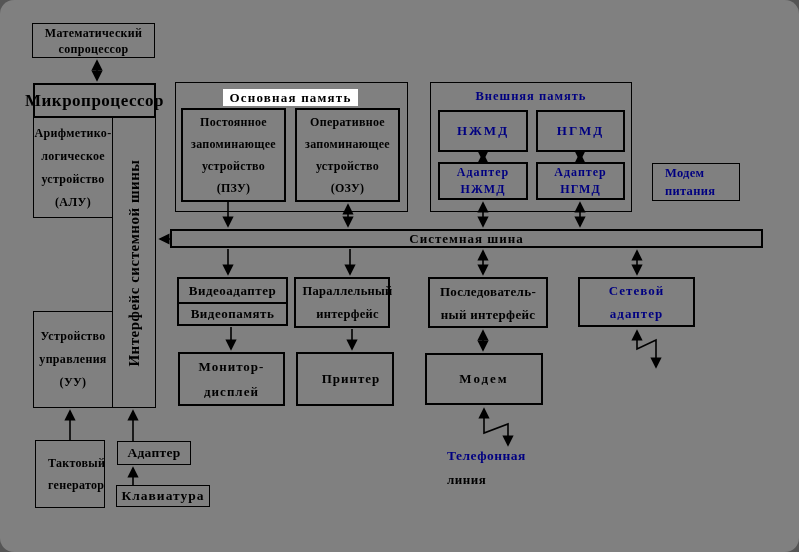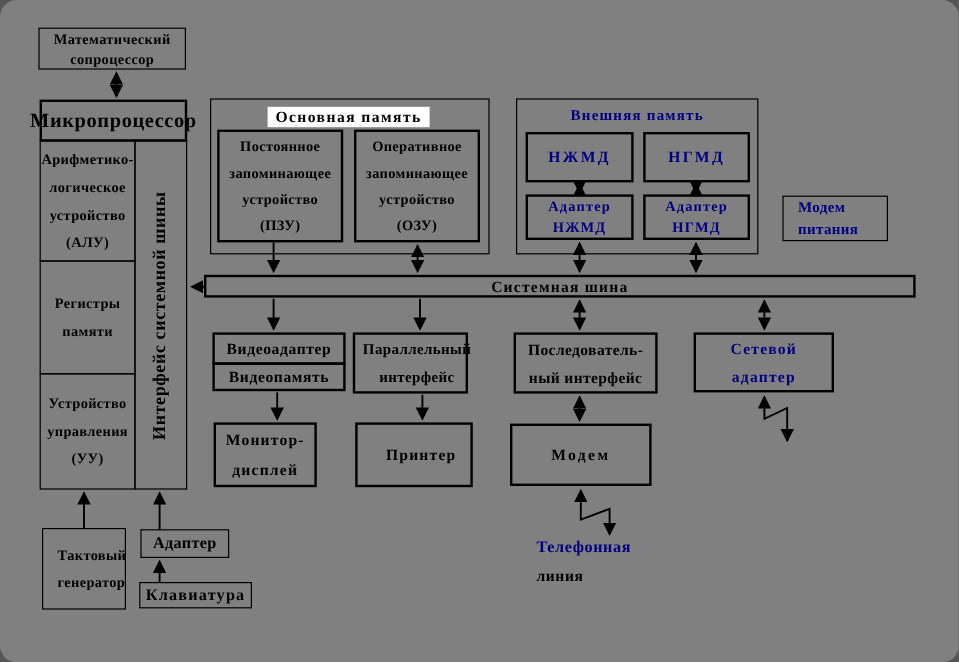--- a/index.html
+++ b/index.html
@@ -67,24 +67,20 @@
     <div>Микропроцессор</div>
   </div>
 
   <div class="box" style="left:33px;top:117px;width:80px;height:101px;line-height:23px;">
     <div>Арифметико-</div>
     <div>логическое</div>
     <div>устройство</div>
     <div>(АЛУ)</div>
   </div>
 
-  <div class="box" style="left:33px;top:217px;width:80px;height:95px;line-height:23px;">
-    <div>Регистры</div>
-    <div>памяти</div>
-  </div>
 
   <div class="box" style="left:33px;top:311px;width:80px;height:97px;line-height:23px;">
     <div>Устройство</div>
     <div>управления</div>
     <div>(УУ)</div>
   </div>
 
   <div class="box" style="left:112px;top:117px;width:44px;height:291px;"></div>
   <div class="vtext" style="left:-12px;top:242px;width:291px;height:42px;">Интерфейс системной шины</div>
 
@@ -150,21 +146,21 @@
   <div class="box b2" style="left:428px;top:277px;width:120px;height:51px;line-height:23px;font-size:13px;">
     <div>Последователь-</div>
     <div>ный интерфейс</div>
   </div>
 
   <div class="box b2 navy" style="left:578px;top:277px;width:117px;height:50px;line-height:23px;font-size:13px;letter-spacing:1px;">
     <div>Сетевой</div>
     <div>адаптер</div>
   </div>
 
-  <div class="box b2" style="left:178px;top:352px;width:86px;height:54px;line-height:25px;font-size:13px;letter-spacing:1px;text-align:center;">
+  <div class="box b2" style="left:178px;top:352px;width:107px;height:54px;line-height:25px;font-size:13px;letter-spacing:1px;text-align:center;">
     <div>Монитор-</div>
     <div>дисплей</div>
   </div>
 
   <div class="box b2" style="left:296px;top:352px;width:98px;height:54px;font-size:13px;letter-spacing:1px;padding-left:12px;">
     <div>Принтер</div>
   </div>
 
   <div class="box b2" style="left:425px;top:353px;width:118px;height:52px;font-size:13px;letter-spacing:2px;">
     <div>Модем</div>

